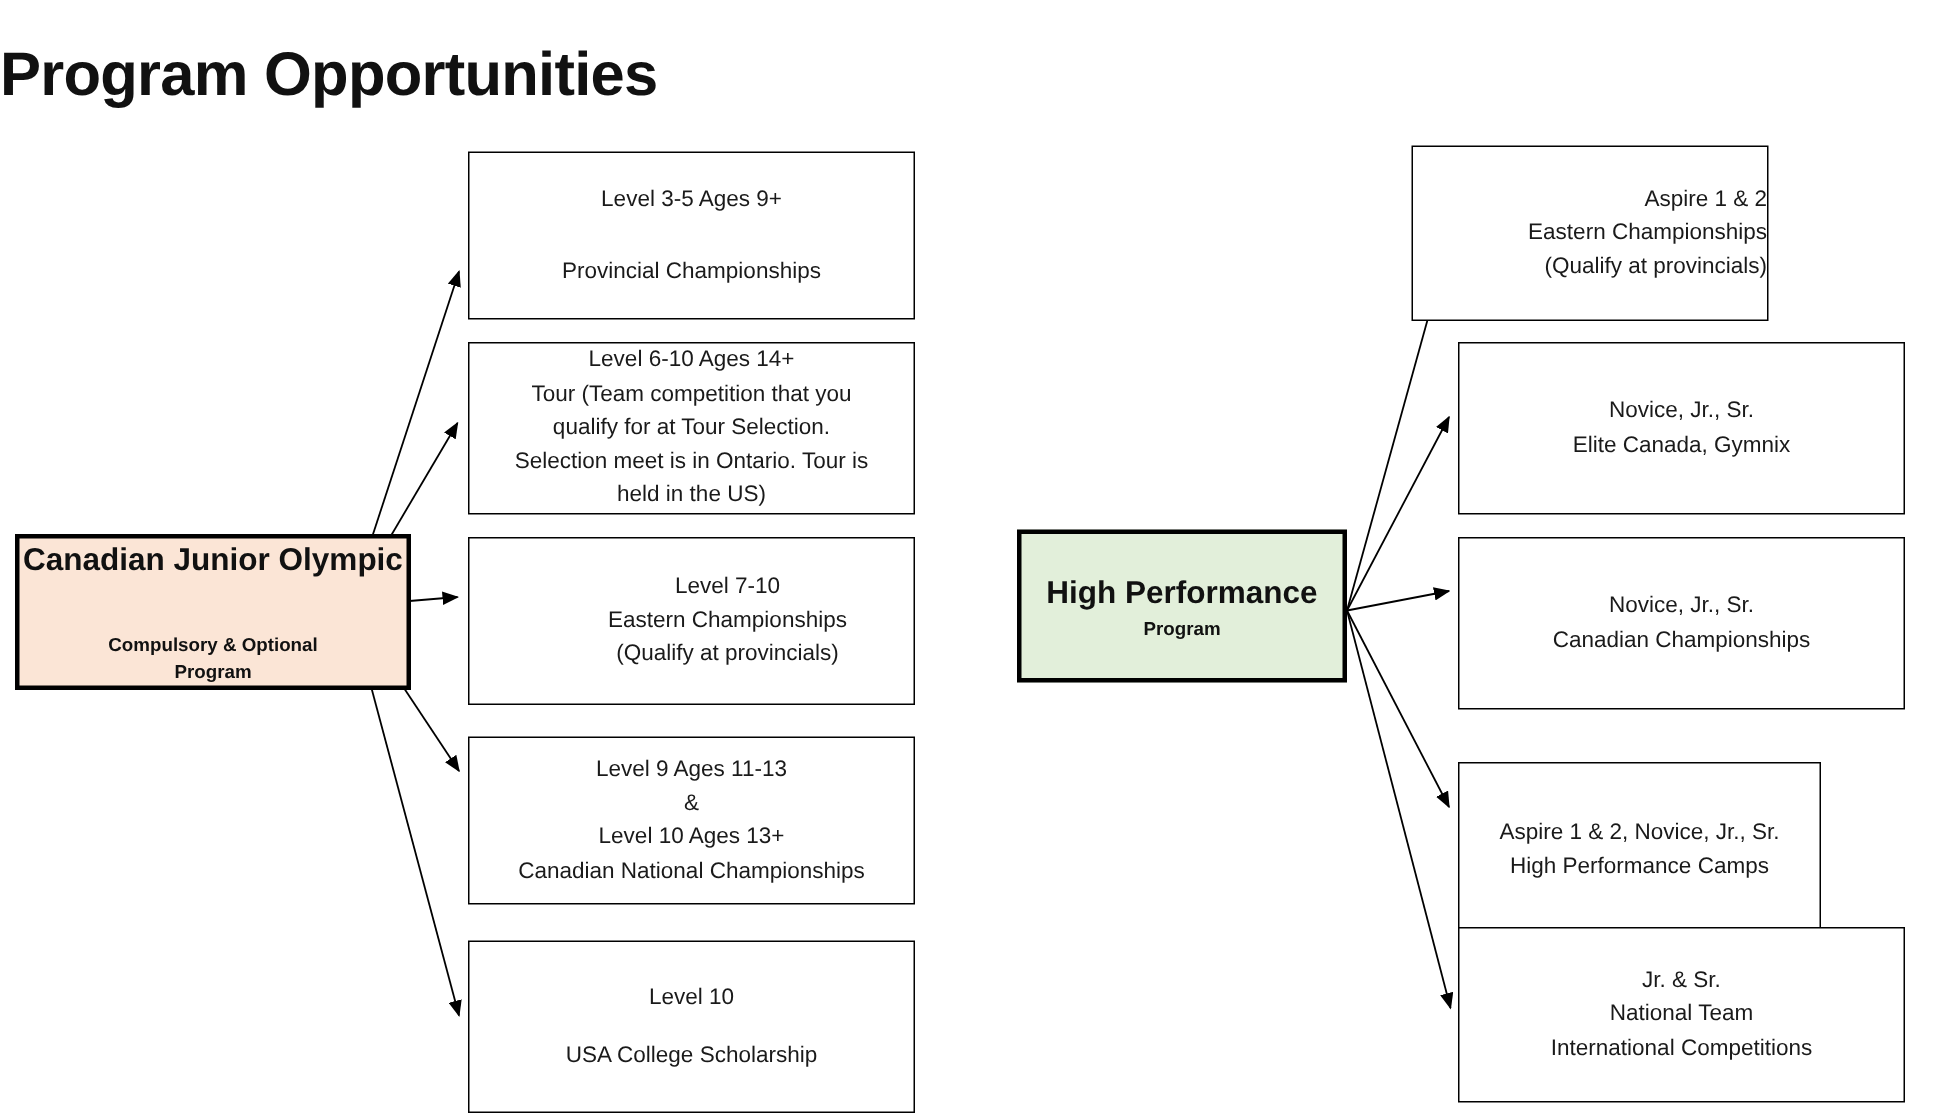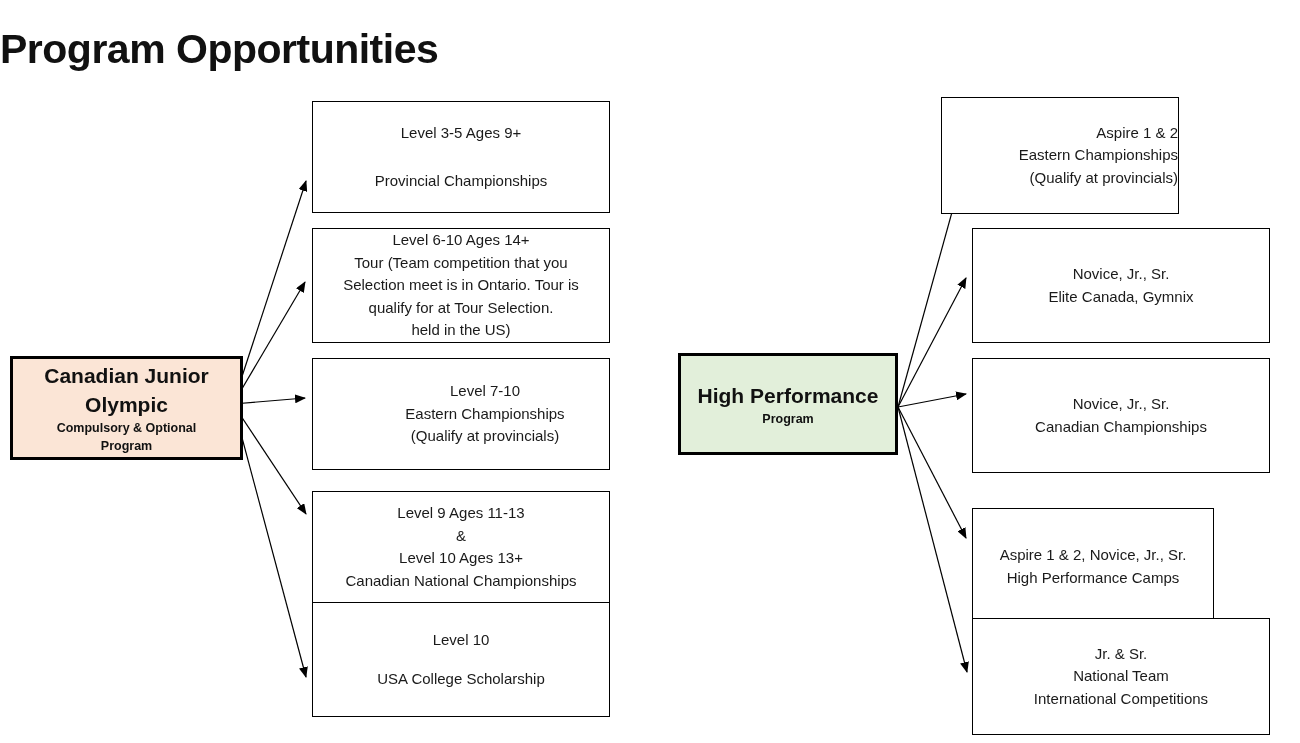--- a/index.html
+++ b/index.html
@@ -95,53 +95,53 @@
     <line x1="233" y1="404" x2="305" y2="398" marker-end="url(#arrowhead)"></line>
     <line x1="233" y1="404" x2="306" y2="514" marker-end="url(#arrowhead)"></line>
     <line x1="233" y1="404" x2="306" y2="677" marker-end="url(#arrowhead)"></line>
     <line x1="898" y1="407" x2="967" y2="158" marker-end="url(#arrowhead)"></line>
     <line x1="898" y1="407" x2="966" y2="278" marker-end="url(#arrowhead)"></line>
     <line x1="898" y1="407" x2="966" y2="394" marker-end="url(#arrowhead)"></line>
     <line x1="898" y1="407" x2="966" y2="538" marker-end="url(#arrowhead)"></line>
     <line x1="898" y1="407" x2="967" y2="672" marker-end="url(#arrowhead)"></line>
   </svg>
 
-  <div class="node" style="left: 10px; top: 356px; width: 233px; height: 104px; background: rgb(251, 229, 214);">
+  <div class="node" style="left: 10px; top: 356px; width: 264px; height: 104px; background: rgb(251, 229, 214); justify-content: space-between;">
     <div class="node-title">Canadian Junior Olympic</div>
     <div class="node-subtitle">Compulsory &amp; Optional Program</div>
   </div>
 
   <div class="node" style="left: 678px; top: 353px; width: 220px; height: 102px; background: rgb(226, 239, 218);">
     <div class="node-title">High Performance</div>
     <div class="node-subtitle">Program</div>
   </div>
 
   <div class="outcome-box" style="left:312px; top:101px; width:298px; height:112px;gap:26px;">
       <div class="line">Level 3-5 Ages 9+</div>
       <div class="line">Provincial Championships</div>
     </div>
   <div class="outcome-box" style="left:312px; top:228px; width:298px; height:115px;">
       <div class="line">Level 6-10 Ages 14+</div>
       <div class="line">Tour (Team competition that you</div>
+      <div class="line">qualify for at Tour Selection.</div>
       <div class="line">Selection meet is in Ontario. Tour is</div>
-      <div class="line">qualify for at Tour Selection.</div>
       <div class="line">held in the US)</div>
     </div>
   <div class="outcome-box" style="left:312px; top:358px; width:298px; height:112px;padding-left:48px;">
       <div class="line">Level 7-10</div>
       <div class="line">Eastern Championships</div>
       <div class="line">(Qualify at provincials)</div>
     </div>
   <div class="outcome-box" style="left:312px; top:491px; width:298px; height:112px;align-items:center;">
       <div class="line">Level 9 Ages 11-13</div>
       <div class="line">&amp;</div>
       <div class="line">Level 10 Ages 13+</div>
       <div class="line">Canadian National Championships</div>
     </div>
-  <div class="outcome-box" style="left:312px; top:602px; width:298px; height:115px;gap:16px;">
+  <div class="outcome-box" style="left:312px; top:627px; width:298px; height:115px;gap:16px;">
       <div class="line">Level 10</div>
       <div class="line">USA College Scholarship</div>
     </div>
 
   <div class="outcome-box" style="left:941px; top:97px; width:238px; height:117px;align-items:flex-end;">
       <div class="line">Aspire 1 &amp; 2</div>
       <div class="line">Eastern Championships</div>
       <div class="line">(Qualify at provincials)</div>
     </div>
   <div class="outcome-box" style="left:972px; top:228px; width:298px; height:115px;">

